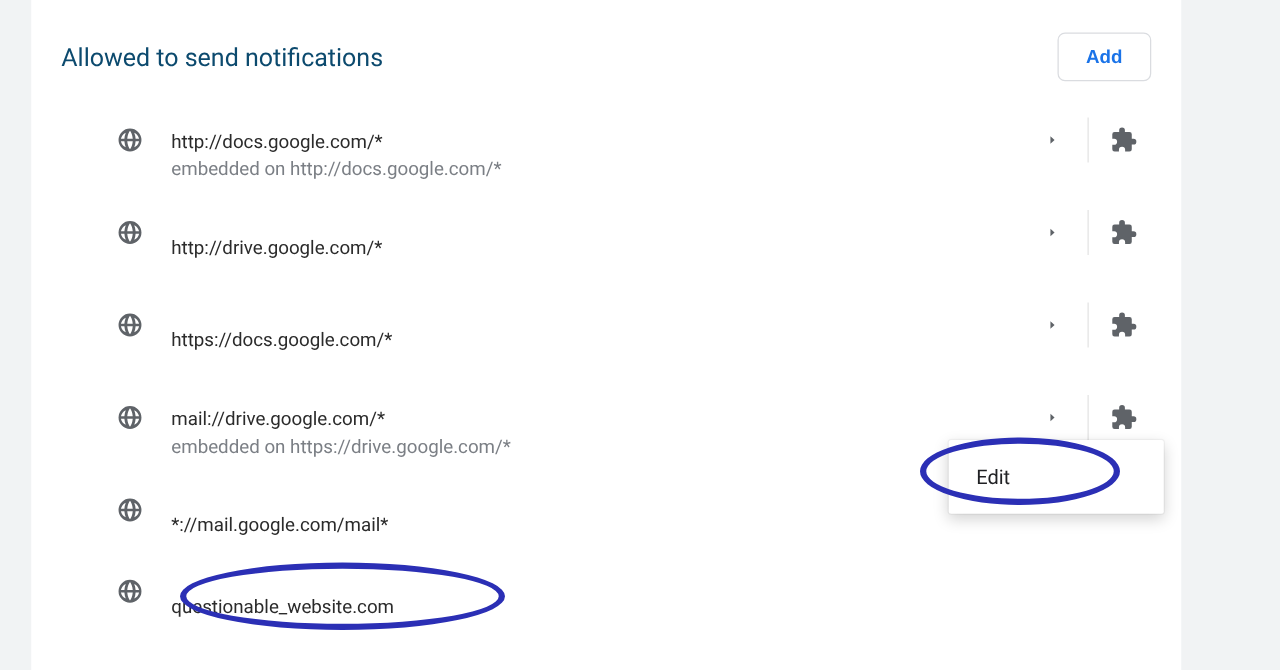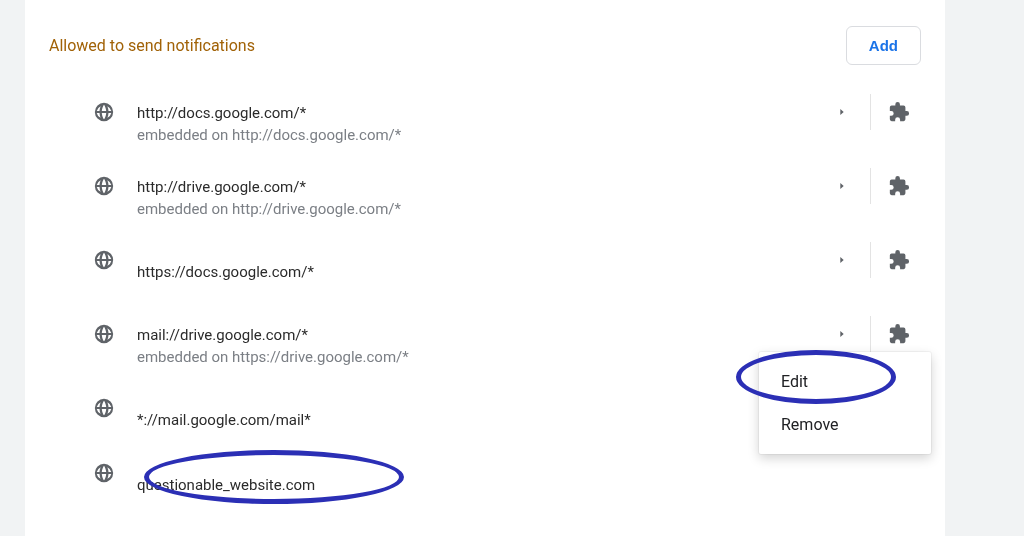--- a/index.html
+++ b/index.html
@@ -24,22 +24,22 @@
     padding: 0 24px;
   }
 
   .header-row {
     display: flex;
     align-items: center;
     justify-content: space-between;
     padding: 26px 0 10px 0;
   }
   .header-title {
-    font-size: 16px;
-    color: #a16207;
+    font-size: 20px;
+    color: #0c4a6e;
   }
   .add-btn {
     border: 1px solid #dadce0;
     border-radius: 6px;
     background: #fff;
     color: #1a73e8;
     font-weight: 600;
     font-size: 15px;
     padding: 10px 22px;
     cursor: pointer;
@@ -192,21 +192,20 @@
   </div>
 
   <div class="site-row">
     <div class="globe-wrap">
       <svg viewBox="0 0 24 24">
           <path d="M12 2a10 10 0 1 0 0.001 20.001A10 10 0 0 0 12 2zm7.93 9h-3.03a16.4 16.4 0 0 0-1.2-5.4A8.03 8.03 0 0 1 19.93 11zM12 4c.9 1.2 2.1 3.6 2.4 7H9.6c.3-3.4 1.5-5.8 2.4-7zM8.3 5.6A16.4 16.4 0 0 0 7.1 11H4.07A8.03 8.03 0 0 1 8.3 5.6zM4.07 13H7.1c.15 2 .57 3.86 1.2 5.4A8.03 8.03 0 0 1 4.07 13zM12 20c-.9-1.2-2.1-3.6-2.4-7h4.8c-.3 3.4-1.5 5.8-2.4 7zm3.7-1.6c.63-1.54 1.05-3.4 1.2-5.4h3.03a8.03 8.03 0 0 1-4.23 5.4z"></path>
         </svg>
     </div>
     <div class="site-text">
       <div class="site-main">http://drive.google.com/*</div>
-      <div class="site-sub">embedded on http://drive.google.com/*</div>
     </div>
     <div class="row-icons">
       <div class="icon-btn chevron">
         <svg viewBox="0 0 24 24">
             <path d="M8 5l8 7-8 7z"></path>
           </svg>
       </div>
       <div class="sep"></div>
       <div class="icon-btn puzzle">
         <svg viewBox="0 0 24 24">
@@ -282,19 +281,18 @@
           <path d="M12 2a10 10 0 1 0 0.001 20.001A10 10 0 0 0 12 2zm7.93 9h-3.03a16.4 16.4 0 0 0-1.2-5.4A8.03 8.03 0 0 1 19.93 11zM12 4c.9 1.2 2.1 3.6 2.4 7H9.6c.3-3.4 1.5-5.8 2.4-7zM8.3 5.6A16.4 16.4 0 0 0 7.1 11H4.07A8.03 8.03 0 0 1 8.3 5.6zM4.07 13H7.1c.15 2 .57 3.86 1.2 5.4A8.03 8.03 0 0 1 4.07 13zM12 20c-.9-1.2-2.1-3.6-2.4-7h4.8c-.3 3.4-1.5 5.8-2.4 7zm3.7-1.6c.63-1.54 1.05-3.4 1.2-5.4h3.03a8.03 8.03 0 0 1-4.23 5.4z"></path>
         </svg>
     </div>
     <div class="site-text">
       <div class="site-main">questionable_website.com</div>
     </div>
   </div>
 
   <div class="menu">
     <div class="menu-item">Edit</div>
-    <div class="menu-item">Remove</div>
   </div>
 
   <div class="anno block-anno"></div>
   <div class="anno questionable-anno"></div>
 
 </div>
 
 </body></html>

